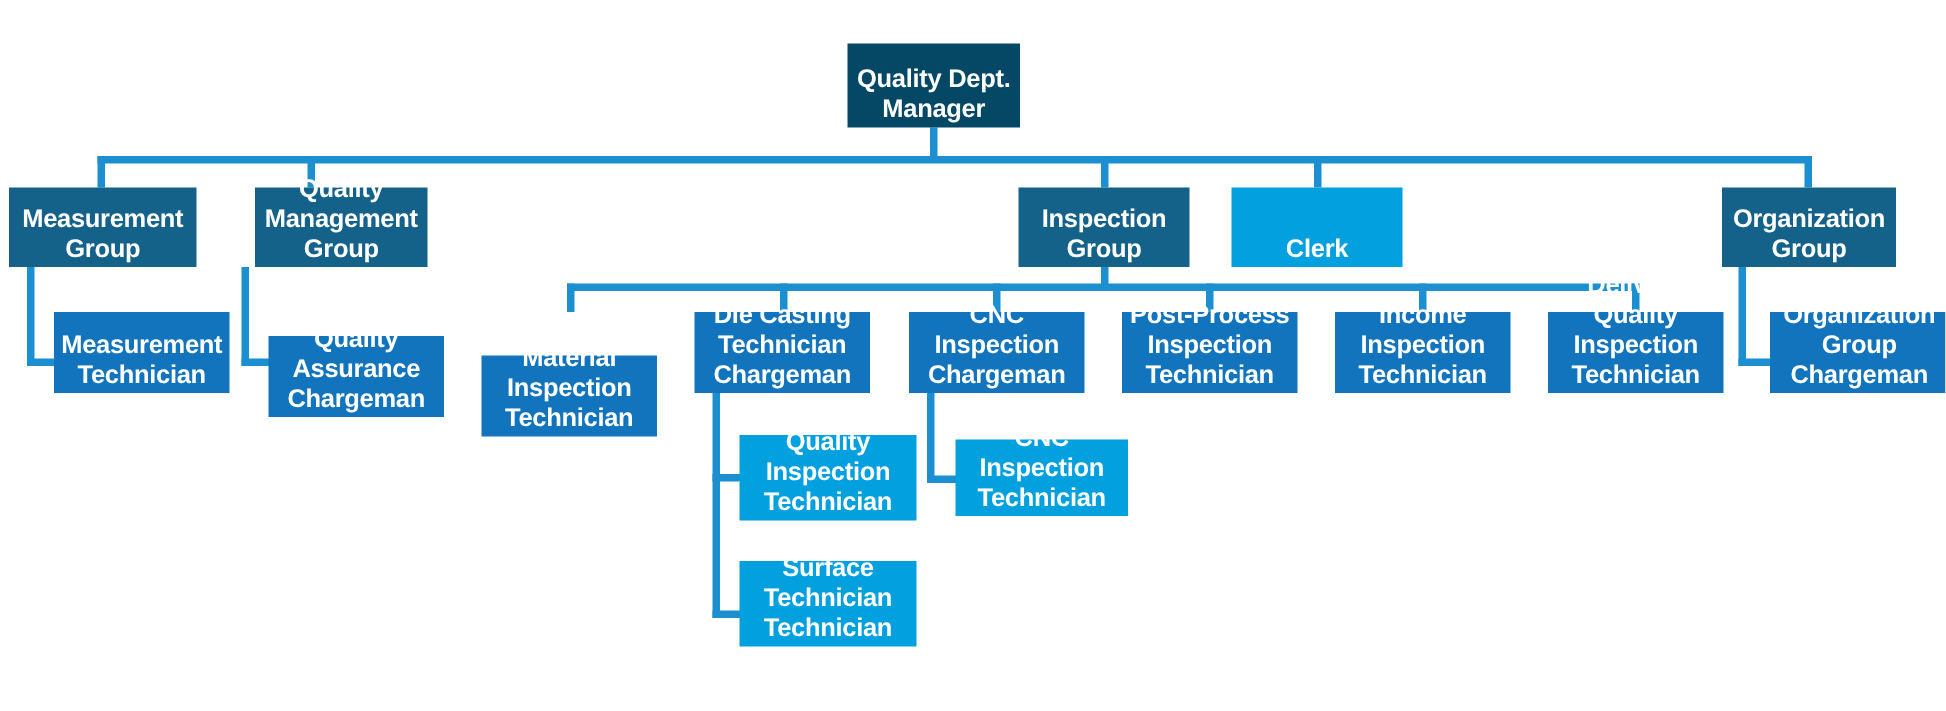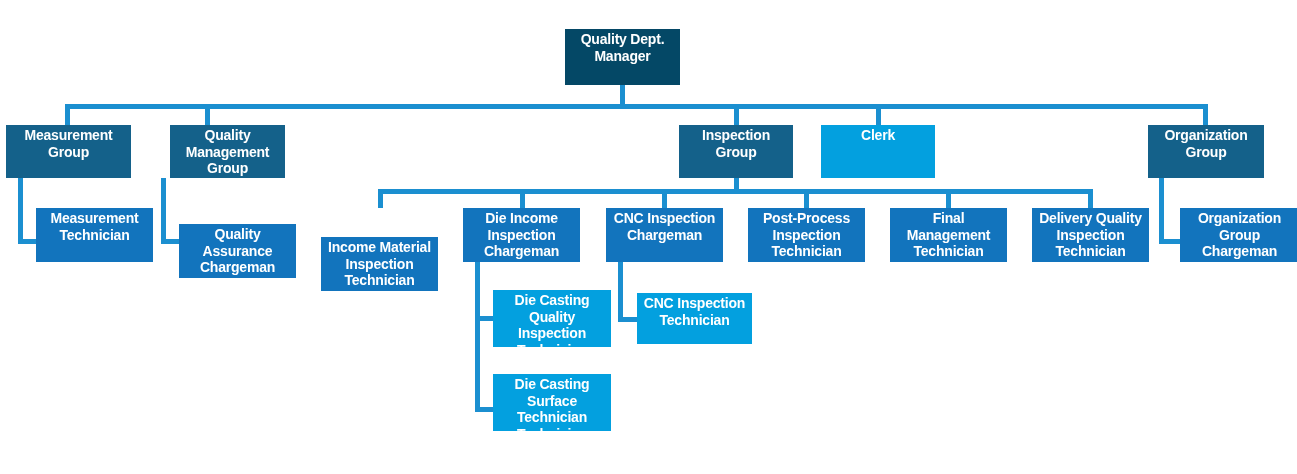--- a/index.html
+++ b/index.html
@@ -12,26 +12,26 @@
     width: 1297px;
     height: 474px;
     background: #ffffff;
     overflow: hidden;
     font-family: "Liberation Sans", sans-serif;
   }
   .node {
     position: absolute;
     box-sizing: border-box;
     display: flex;
-    align-items: flex-start;
+    align-items: flex-end;
     justify-content: center;
     text-align: center;
     color: #ffffff;
     font-weight: bold;
-    font-size: 14px;
+    font-size: 17px;
     line-height: 1.18;
     padding: 2px 4px;
     letter-spacing: -0.2px;
     z-index: 2;
   }
   .lvl1 { background: #044866; }
   .lvl2 { background: #14618a; }
   .lvl3 { background: #1274bd; }
   .lvl4 { background: #03a0df; }
 
@@ -113,33 +113,33 @@
 
   <div class="node lvl3" style="left:179px; top:224px; width:117px; height:54px;">
     <span>Quality Assurance Chargeman</span>
   </div>
 
   <div class="node lvl3" style="left:321px; top:208px; width:117px; height:54px;margin-top:29px;">
     <span>Income Material Inspection Technician</span>
   </div>
 
   <div class="node lvl3" style="left:463px; top:208px; width:117px; height:54px;">
-    <span>Die Income Inspection Chargeman</span>
+    <span>Die Casting Technician Chargeman</span>
   </div>
 
   <div class="node lvl3" style="left:606px; top:208px; width:117px; height:54px;">
     <span>CNC Inspection Chargeman</span>
   </div>
 
   <div class="node lvl3" style="left:748px; top:208px; width:117px; height:54px;">
     <span>Post-Process Inspection Technician</span>
   </div>
 
   <div class="node lvl3" style="left:890px; top:208px; width:117px; height:54px;">
-    <span>Final Management Technician</span>
+    <span>Income Inspection Technician</span>
   </div>
 
   <div class="node lvl3" style="left:1032px; top:208px; width:117px; height:54px;">
     <span>Delivery Quality Inspection Technician</span>
   </div>
 
   <div class="node lvl3" style="left:1180px; top:208px; width:119px; height:54px;">
     <span>Organization Group Chargeman</span>
   </div>
 

